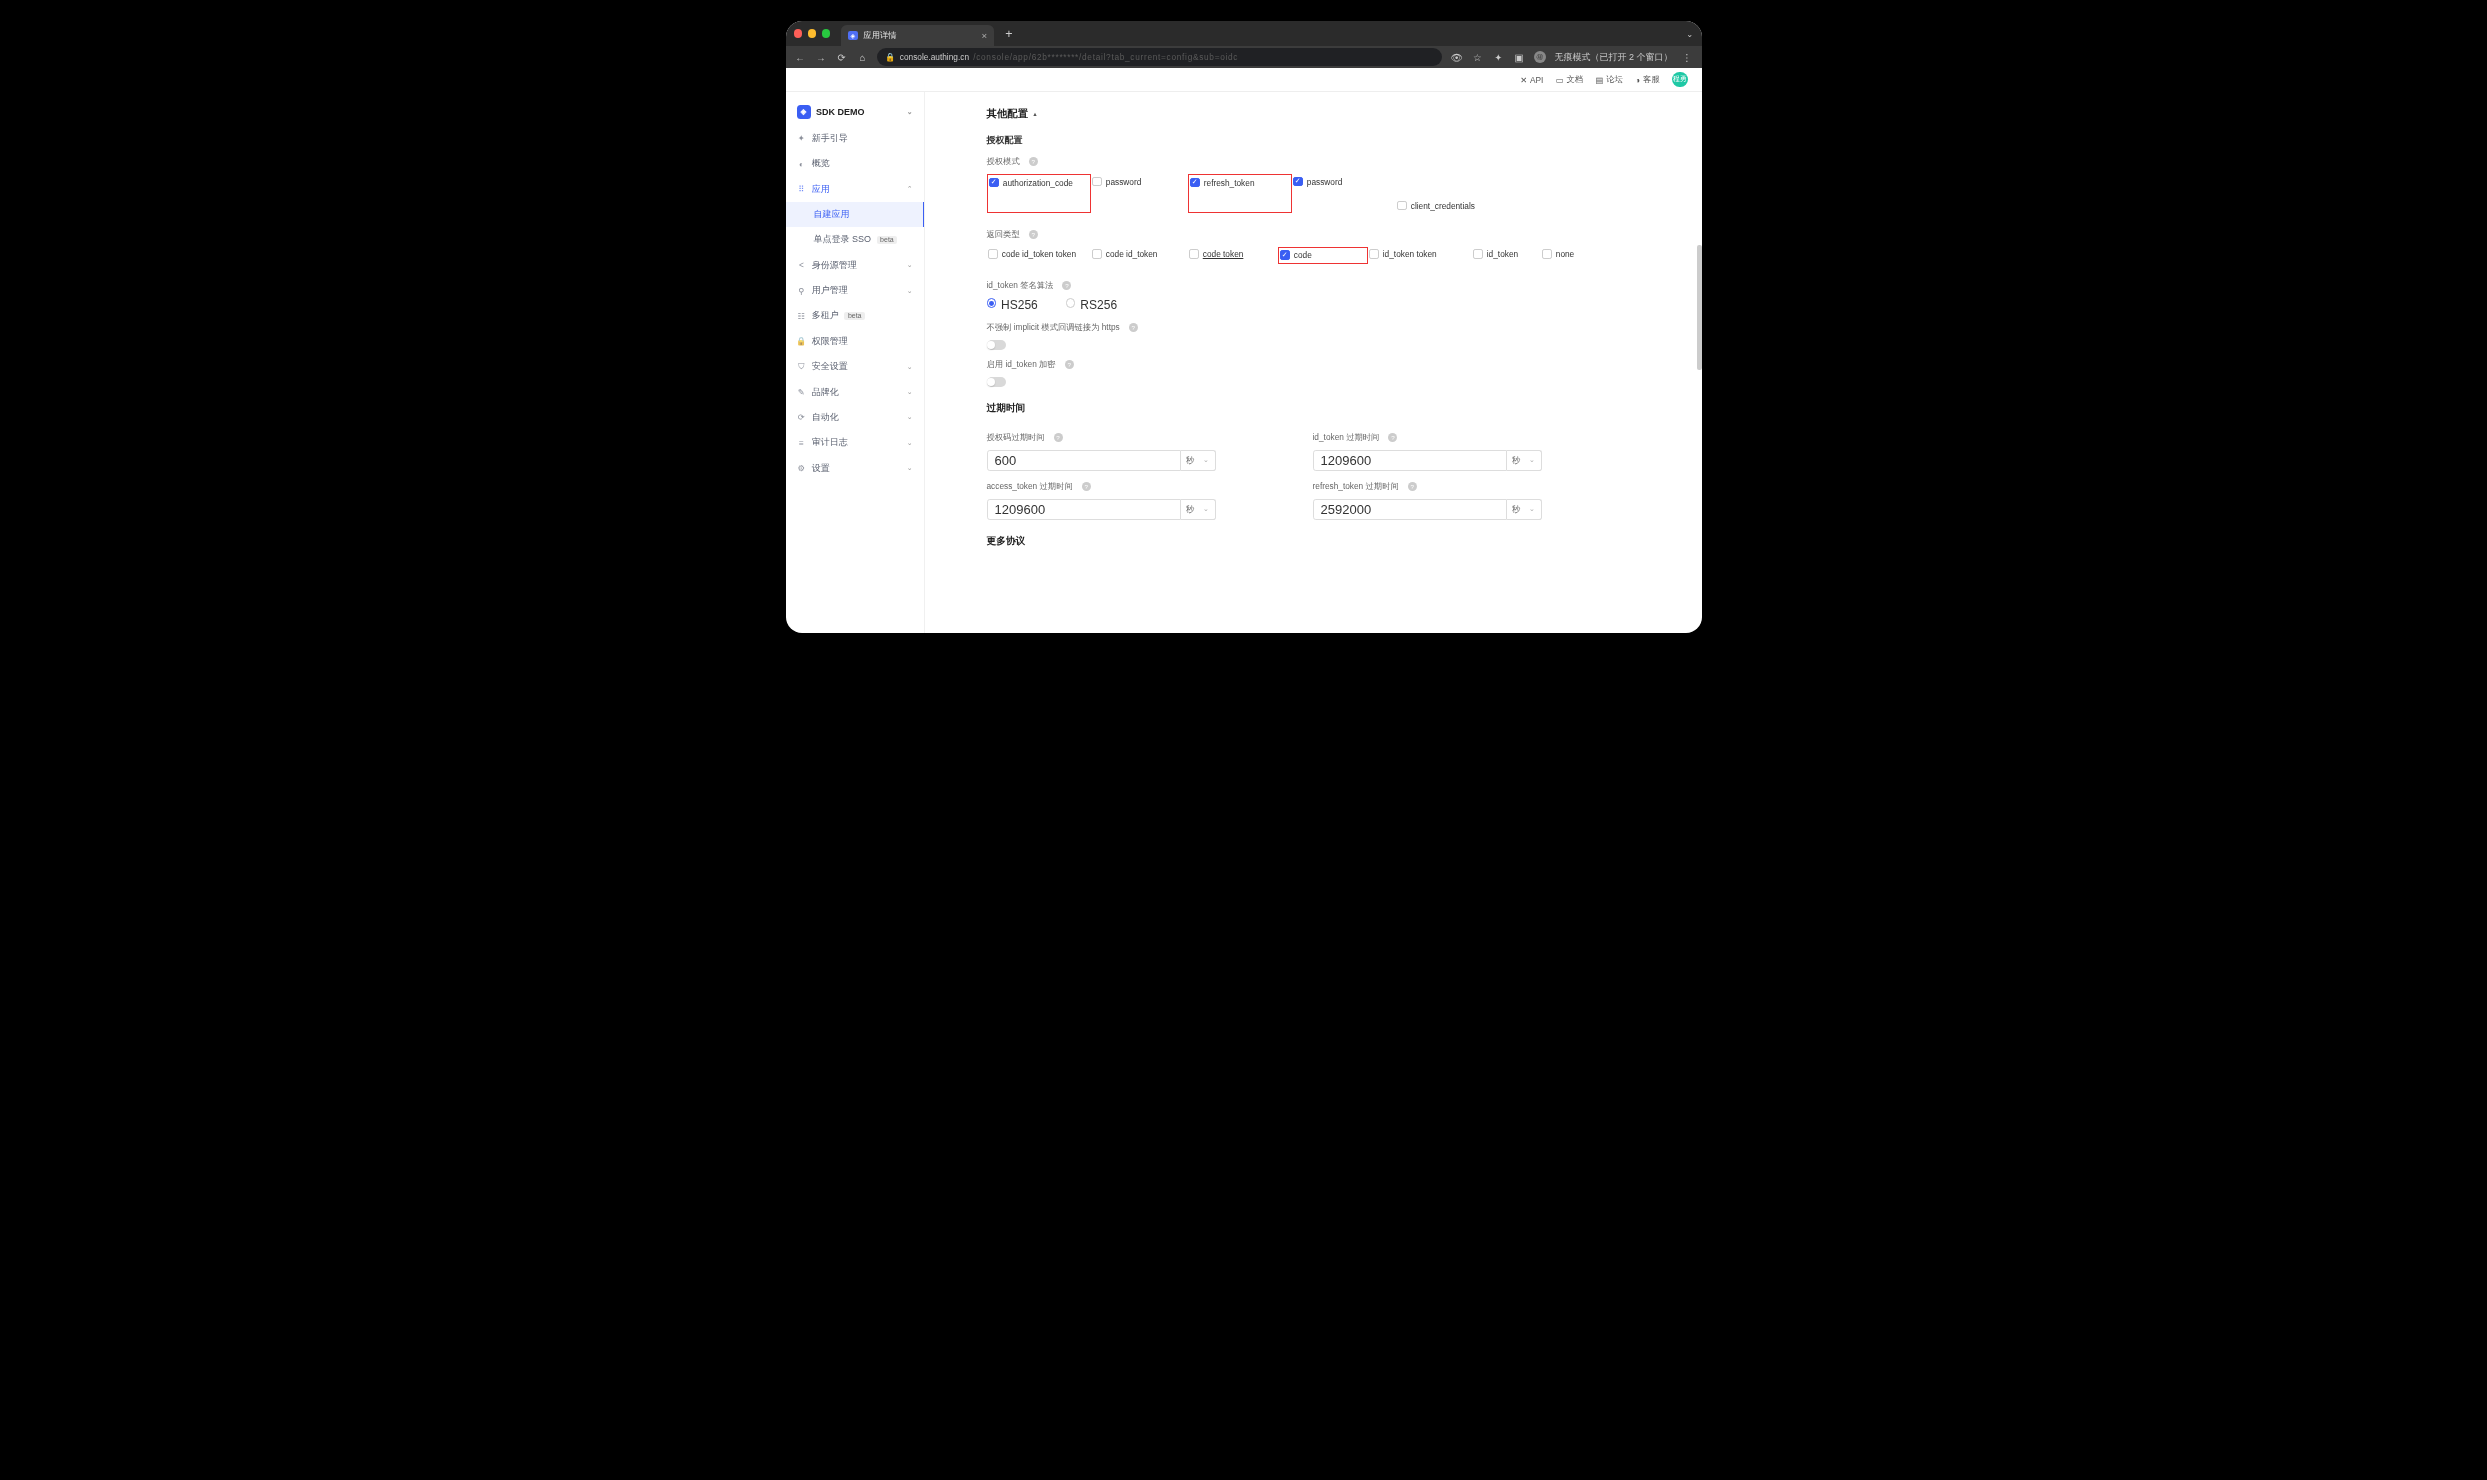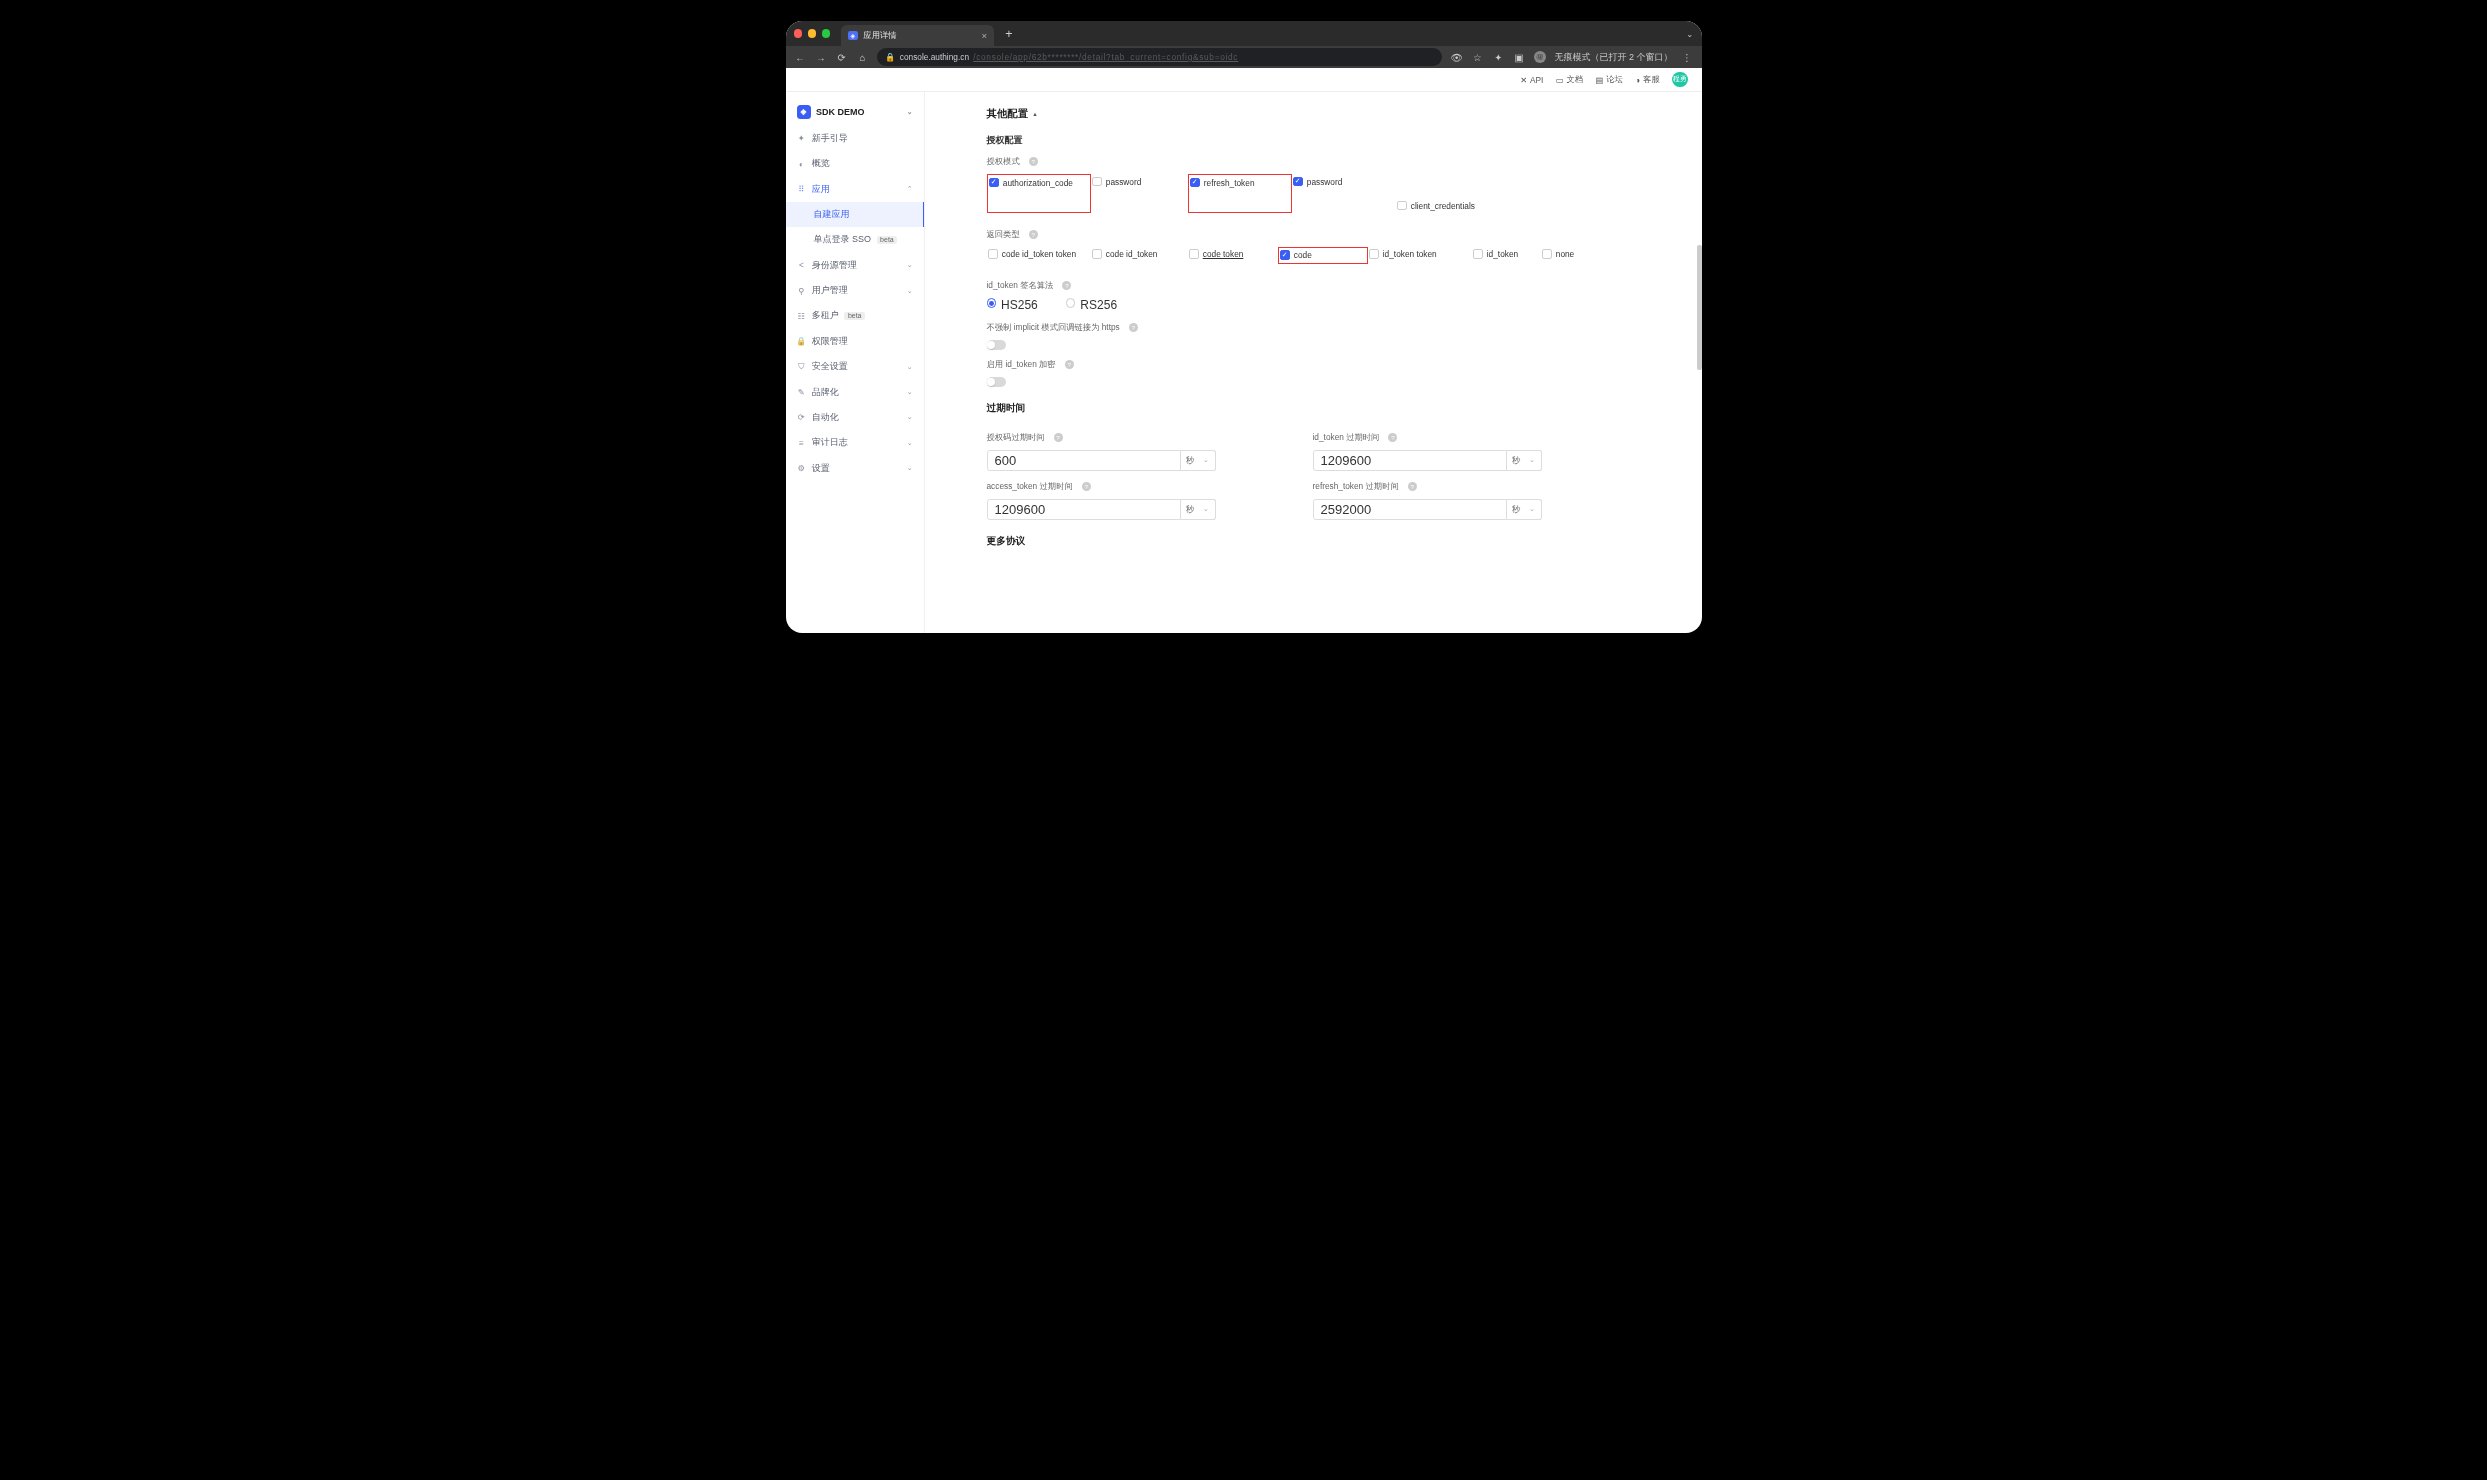--- a/index.html
+++ b/index.html
@@ -10,21 +10,21 @@
 .traffic span { width: 8.3px; height: 8.3px; border-radius: 50%; }
 .tr-red { background: #fe5f58; } .tr-yel { background: #febc2e; } .tr-grn { background: #28c840; }
 .tab { background: #3c3c3c; height: 21px; margin-top: 4.2px; border-radius: 5.6px 5.6px 0 0; display: flex; align-items: center; padding: 0 7px; gap: 5.6px; color: #e8e8e8; font-size: 8.3px; min-width: 153px; }
 .tab-shield { width: 9.7px; height: 9.7px; background: #4f6ff5; border-radius: 2.1px; display: flex; align-items: center; justify-content: center; color: #fff; font-size: 6.2px; }
 .tab-x { margin-left: auto; color: #aaa; font-size: 9.7px; cursor: pointer; }
 .new-tab { color: #ccc; font-size: 12.5px; padding: 0 5.6px; cursor: pointer; }
 .ch-down { margin-left: auto; color: #ccc; font-size: 8.3px; cursor: pointer; }
 .addr-bar { background: #3c3c3c; height: 22px; display: flex; align-items: center; padding: 0 8.3px; gap: 8.3px; color: #ccc; }
 .nav-ico { cursor: pointer; font-size: 9.7px; display: flex; align-items: center; justify-content: center; width: 12.5px; }
 .url-box { flex: 1; background: #202124; height: 18px; border-radius: 14px; display: flex; align-items: center; padding: 0 8.3px; font-size: 8.3px; color: #ccc; gap: 4.2px; }
-.url-blur { color: #5a5a5a; filter: blur(0.7px); letter-spacing: 0.7px; text-decoration: underline; }
+.url-blur { color: #5a5a5a; filter: blur(0.7px); letter-spacing: 0.7px; }
 .addr-right { display: flex; align-items: center; gap: 8.3px; font-size: 9px; }
 .incog-ico { width: 12.5px; height: 12.5px; border-radius: 50%; background: #888; display: flex; align-items: center; justify-content: center; font-size: 7px; color: #222; }
 .app-chrome { border-bottom: 0.7px solid #eee; height: 24px; display: flex; align-items: center; justify-content: flex-end; padding: 0 14px; gap: 12.5px; font-size: 8.3px; color: #555; }
 .app-chrome .hlink { display: flex; align-items: center; gap: 2.8px; cursor: pointer; }
 .avatar { width: 15.3px; height: 15.3px; border-radius: 50%; background: #1ec8a5; color: #fff; font-size: 7px; display: flex; align-items: center; justify-content: center; }
 .app-body { flex: 1; display: flex; overflow: hidden; }
 .sidebar { width: 139px; border-right: 0.7px solid #f0f0f0; padding-top: 5.6px; font-size: 9px; color: #555; overflow-y: auto; }
 .app-select { display: flex; align-items: center; gap: 5.6px; padding: 7px 11px; font-weight: 600; color: #222; cursor: pointer; }
 .app-logo { width: 14px; height: 14px; background: #3a5ef3; border-radius: 3.5px; display: flex; align-items: center; justify-content: center; color: #fff; font-size: 7.6px; }
 .side-item { display: flex; align-items: center; gap: 5.6px; padding: 6.2px 11px; cursor: pointer; color: #5b6170; }

